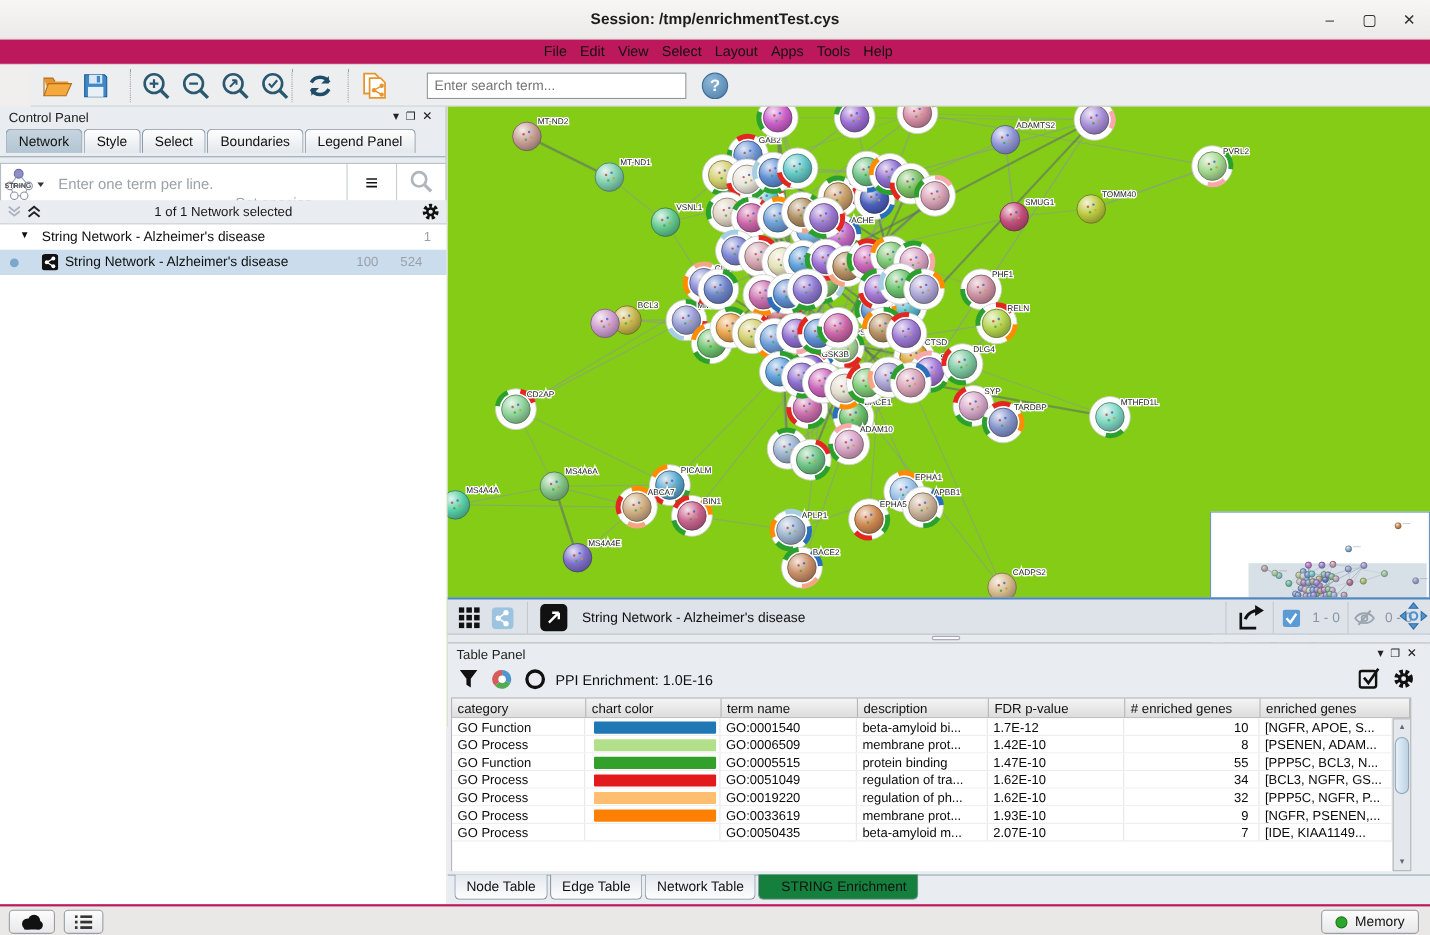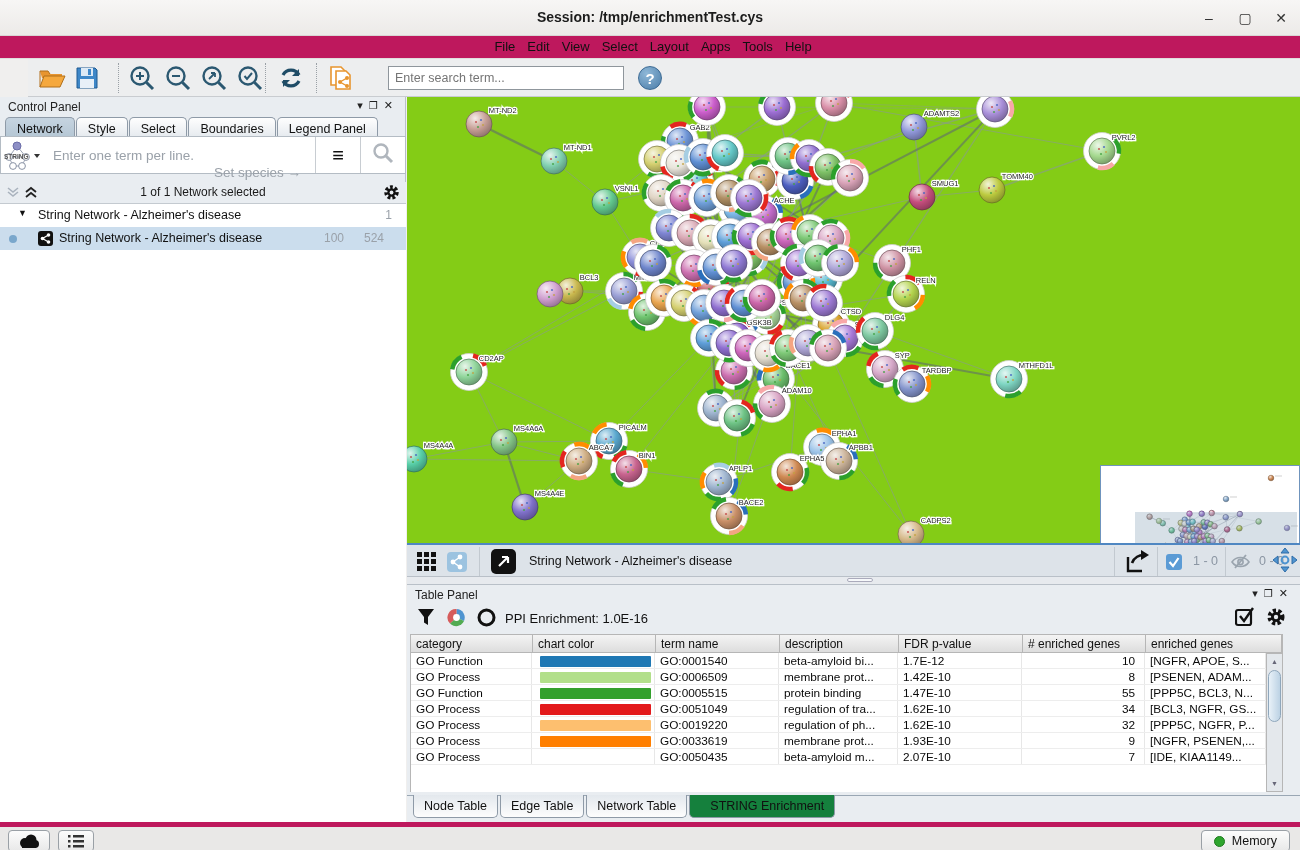--- a/index.html
+++ b/index.html
@@ -35,21 +35,21 @@
   #control-panel { position:absolute; left:0; top:97px; width:406px; height:725px;
     background:#e9edf1; border-right:1px solid #b9c0c8; }
   .panel-head { height:20px; font-size:12px; color:#222; padding:3px 0 0 8px; position:relative; }
   .panel-head .ph-icons { position:absolute; right:6px; top:2px; font-size:11px; color:#222;
     letter-spacing:6px; }
   #cp-tabs { height:26px; border-bottom:1px solid #9aa7b4; padding-left:5px; }
   .cp-tab { display:inline-block; margin-right:1px; padding:4px 11px 3px;
     border:1px solid #8e9aa7; border-bottom:none; border-radius:5px 5px 0 0;
     background:linear-gradient(#fefefe,#e3e8ed); font-size:12.5px; color:#111; }
   .cp-tab.sel { background:linear-gradient(#c6d4e0,#b3c5d3); }
-  #string-bar { position:absolute; left:0px; top:39px; width:406px; height:38px; background:#fff;
+  #string-bar { position:absolute; left:0px; top:51px; width:406px; height:38px; background:#fff;
     border:1px solid #b4bcc4; display:flex; align-items:center; }
   #string-logo { width:42px; height:36px; position:relative; border-right:0; }
   #string-input-ph { flex:1; font-size:13.5px; color:#9aa1a9; padding-left:10px; }
   #species-hint { font-size:13.5px; color:#9aa1a9; padding-right:14px;margin-top:34px; }
   .sb-sep { width:1px; height:36px; background:#c8cdd2; }
   #sb-menu { width:44px; text-align:center; font-size:20px; color:#111; font-weight:bold; }
   #sb-search { width:44px; text-align:center; }
   #net-sel-bar { position:absolute; left:0; top:85px; width:406px; height:21px; background:#e9edf1; }
   #net-sel-bar .txt { position:absolute; left:0; right:0; text-align:center; top:3px;
     font-size:12px; color:#1a1a1a; }
@@ -107,21 +107,21 @@
     background:linear-gradient(90deg,#e8f1f8,#bcd2e4); border:1px solid #8fa7bc; }
   #tp-tabs { position:absolute; left:0; bottom:0; width:893px; height:27px;
     border-top:1px solid #9aa7b4; padding-left:6px; background:#e9edf1; }
   .tp-tab { display:inline-block; margin-right:2px; margin-top:-1px; padding:4px 10px 4px;
     border:1px solid #8e9aa7; border-top:none; border-radius:0 0 5px 5px;
     background:linear-gradient(#e3e8ed,#fdfdfd); font-size:12.5px; color:#111; }
   .tp-tab.sel { background:#15803d;padding-left:20px; }
 
   
   #statusbar { position:absolute; left:0; top:822px; width:1300px; height:28px;
-    background:#e9e8e7; border-top:5px solid #be185d;text-decoration:underline; }
+    background:#e9e8e7; border-top:2px solid #be185d;text-decoration:underline; }
   .sb-btn { position:absolute; top:3px; height:22px; border:1px solid #9aa0a6; border-radius:4px;
     background:linear-gradient(#fcfcfc,#e8e8e8); display:flex; align-items:center;
     justify-content:center; }
   #memory-btn { position:absolute; right:10px; top:3px; height:22px; padding:0 12px;
     border:1px solid #9aa0a6; border-radius:4px; background:linear-gradient(#fcfcfc,#e8e8e8);
     font-size:12.5px; color:#111; display:flex; align-items:center; gap:7px; }
   #memory-dot { width:11px; height:11px; border-radius:50%; background:#2ea52e;
     border:1px solid #1d7a1d; }
 
   .icon-svg { display:block; }

